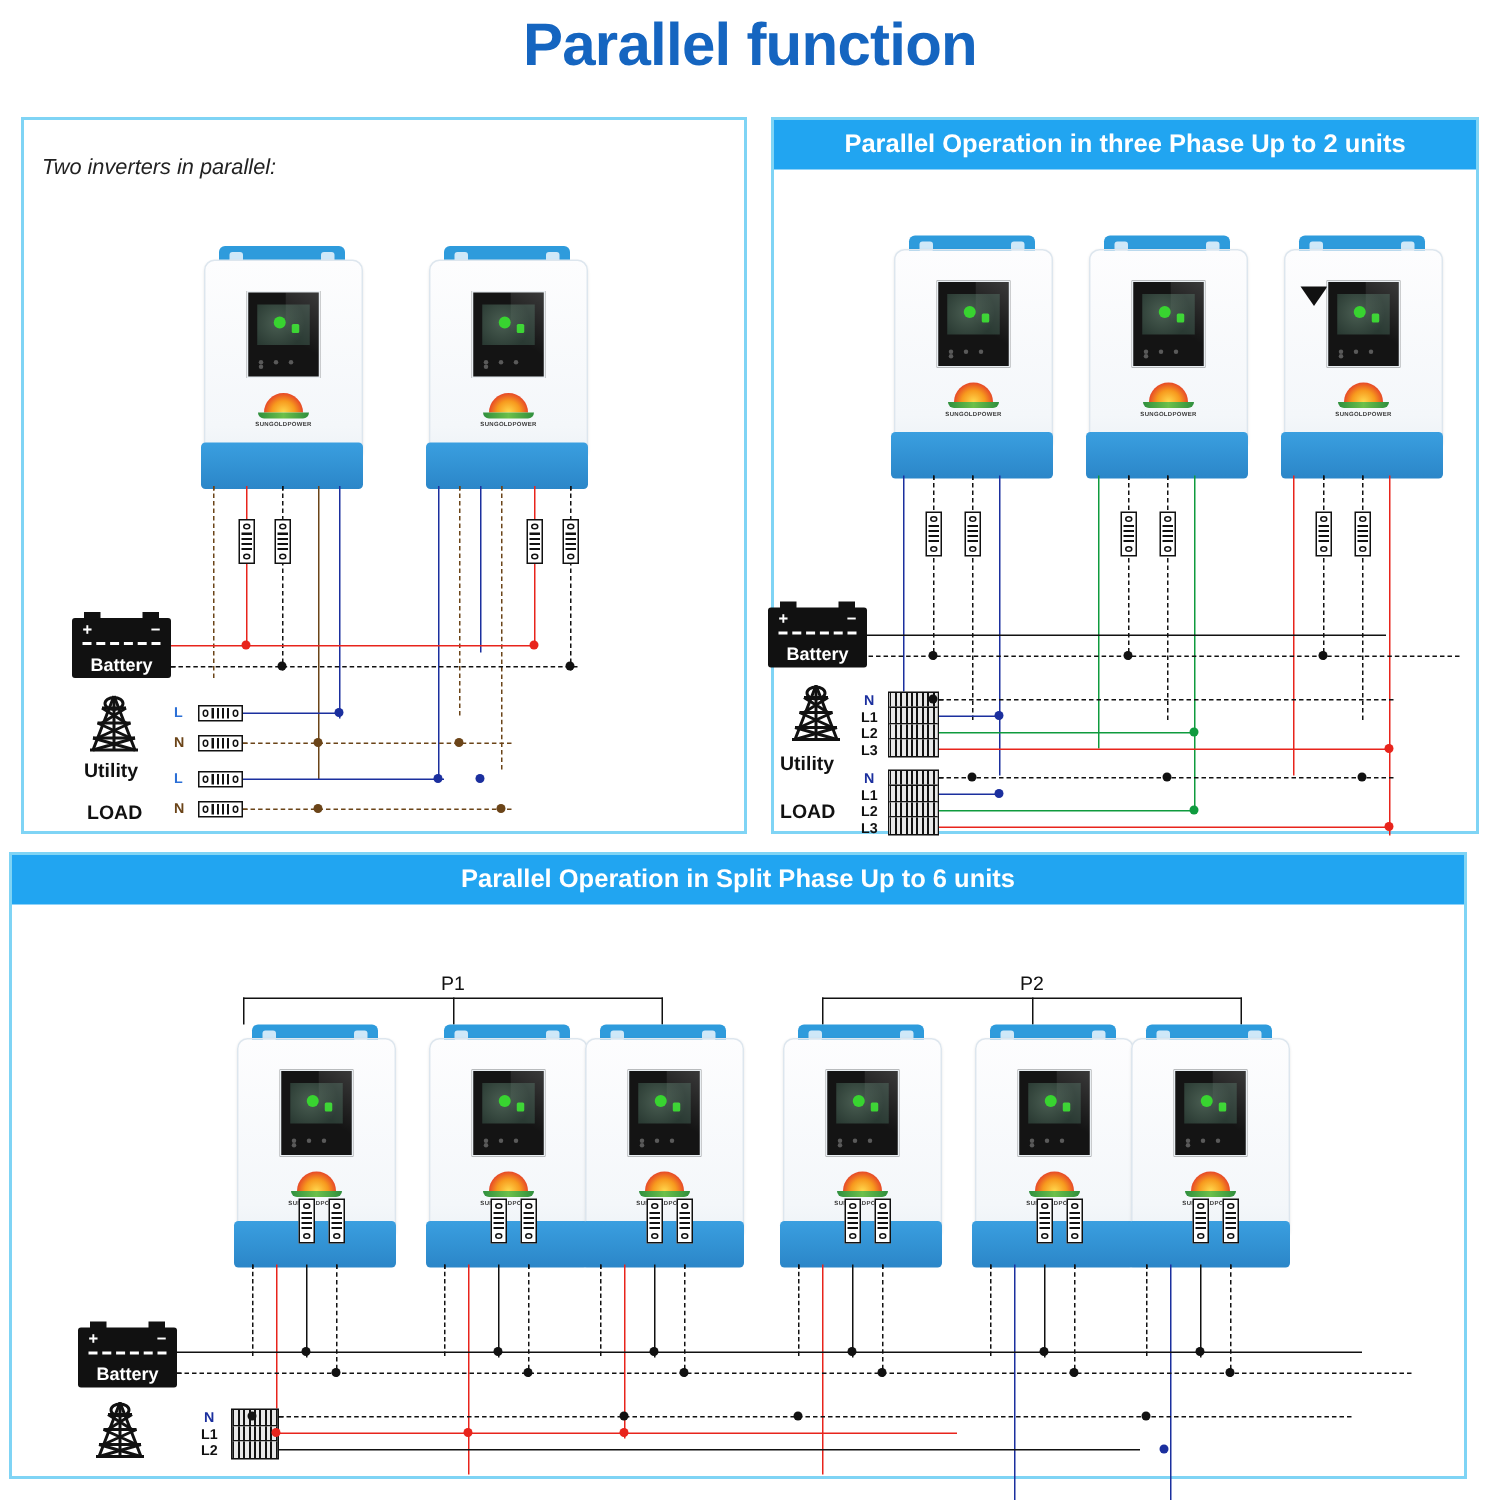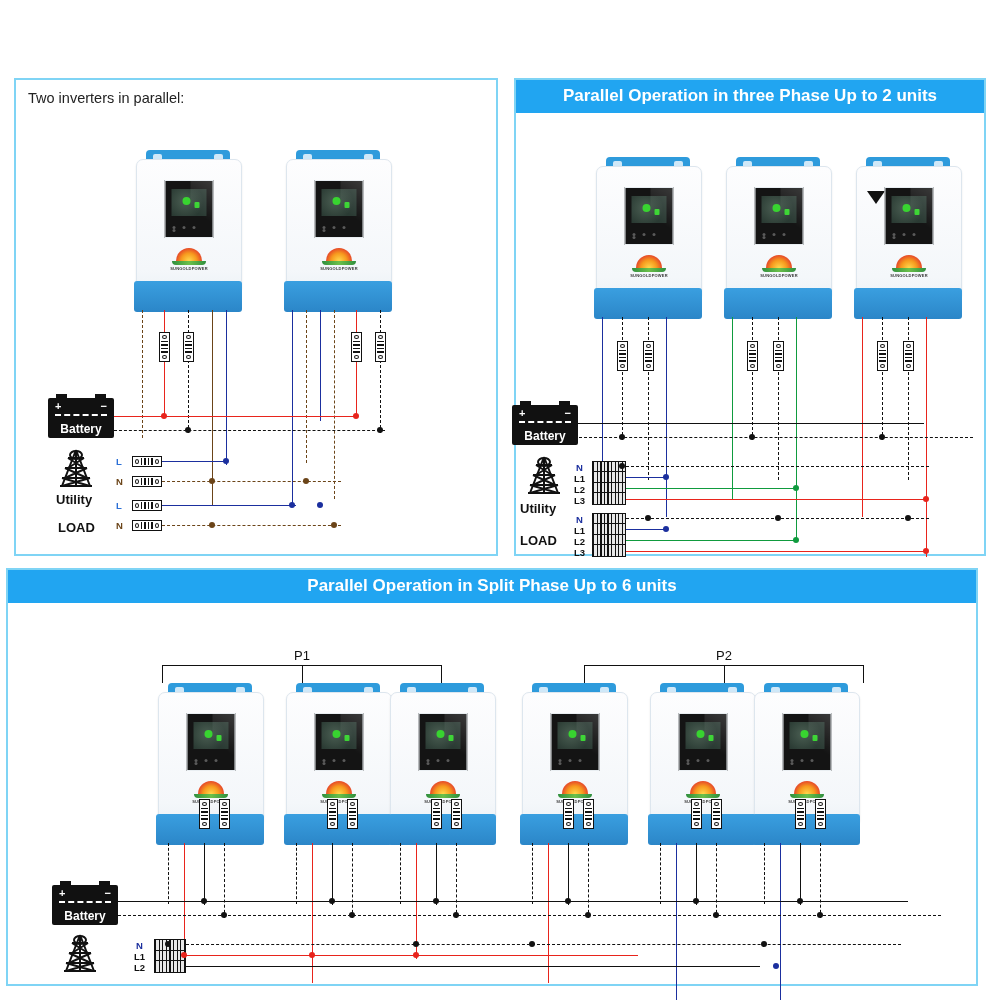--- a/index.html
+++ b/index.html
@@ -31,23 +31,25 @@
     color:#ffffff;
     font-weight:bold;
     font-size:17px;
     text-align:center;
     padding:7px 4px 8px 4px;
     line-height:1.05;
     white-space:nowrap;
     overflow:hidden;
   }
   .panel-sub{
+    font-style:italic;
     font-size:14.5px;
     color:#222;
     padding:10px 0 0 12px;
+    margin-top:14px;
   }
   .panel-body{position:relative;width:100%;}
 
   
   #panel-single{left:14px;top:78px;width:484px;height:478px;}
   #panel-three {left:514px;top:78px;width:472px;height:478px;}
   #panel-split {left:6px;top:568px;width:972px;height:418px;}
 
   
   .inv{position:absolute;width:108px;height:160px;}
@@ -214,20 +216,21 @@
   .bracket .lft{left:0;top:0;} .bracket .rgt{right:0;top:0;}
   .bracket .mid{left:50%;}
   .bracket .cap{position:absolute;top:-17px;left:50%;transform:translateX(-50%);
     font-size:13px;color:#111;background:#fff;padding:0 4px;}
 </style>
 </head>
 <body>
 
 <div id="root">
 
+  <div class="page-title">Parallel function</div>
 
   <div class="panel" id="panel-single">
     <div class="panel-sub">Two inverters in parallel:</div>
     <div class="panel-body">
 
       <div class="inv" style="left:118px;top:44px;">
         <div class="hanger"></div>
         <div class="body">
           <div class="lcd">
             <div class="scr">
@@ -551,21 +554,21 @@
     <div class="panel-head">Parallel Operation in Split Phase Up to 6 units</div>
     <div class="panel-body">
 
       <div class="bracket" style="left:154px;top:62px;width:280px;height:18px;">
         <div class="top"></div>
           <div class="lft" style="height:18px;"></div>
         <div class="rgt" style="height:18px;"></div>
           <div class="mid" style="height:18px;"></div>
         <div class="cap">P1</div>
       </div>
-      <div class="bracket" style="left:540px;top:62px;width:280px;height:18px;margin-left:36px;">
+      <div class="bracket" style="left:540px;top:62px;width:280px;height:18px;">
         <div class="top"></div>
           <div class="lft" style="height:18px;"></div>
         <div class="rgt" style="height:18px;"></div>
           <div class="mid" style="height:18px;"></div>
         <div class="cap">P2</div>
       </div>
 
       <div class="inv" style="left:148px;top:80px;">
         <div class="hanger"></div>
         <div class="body">

